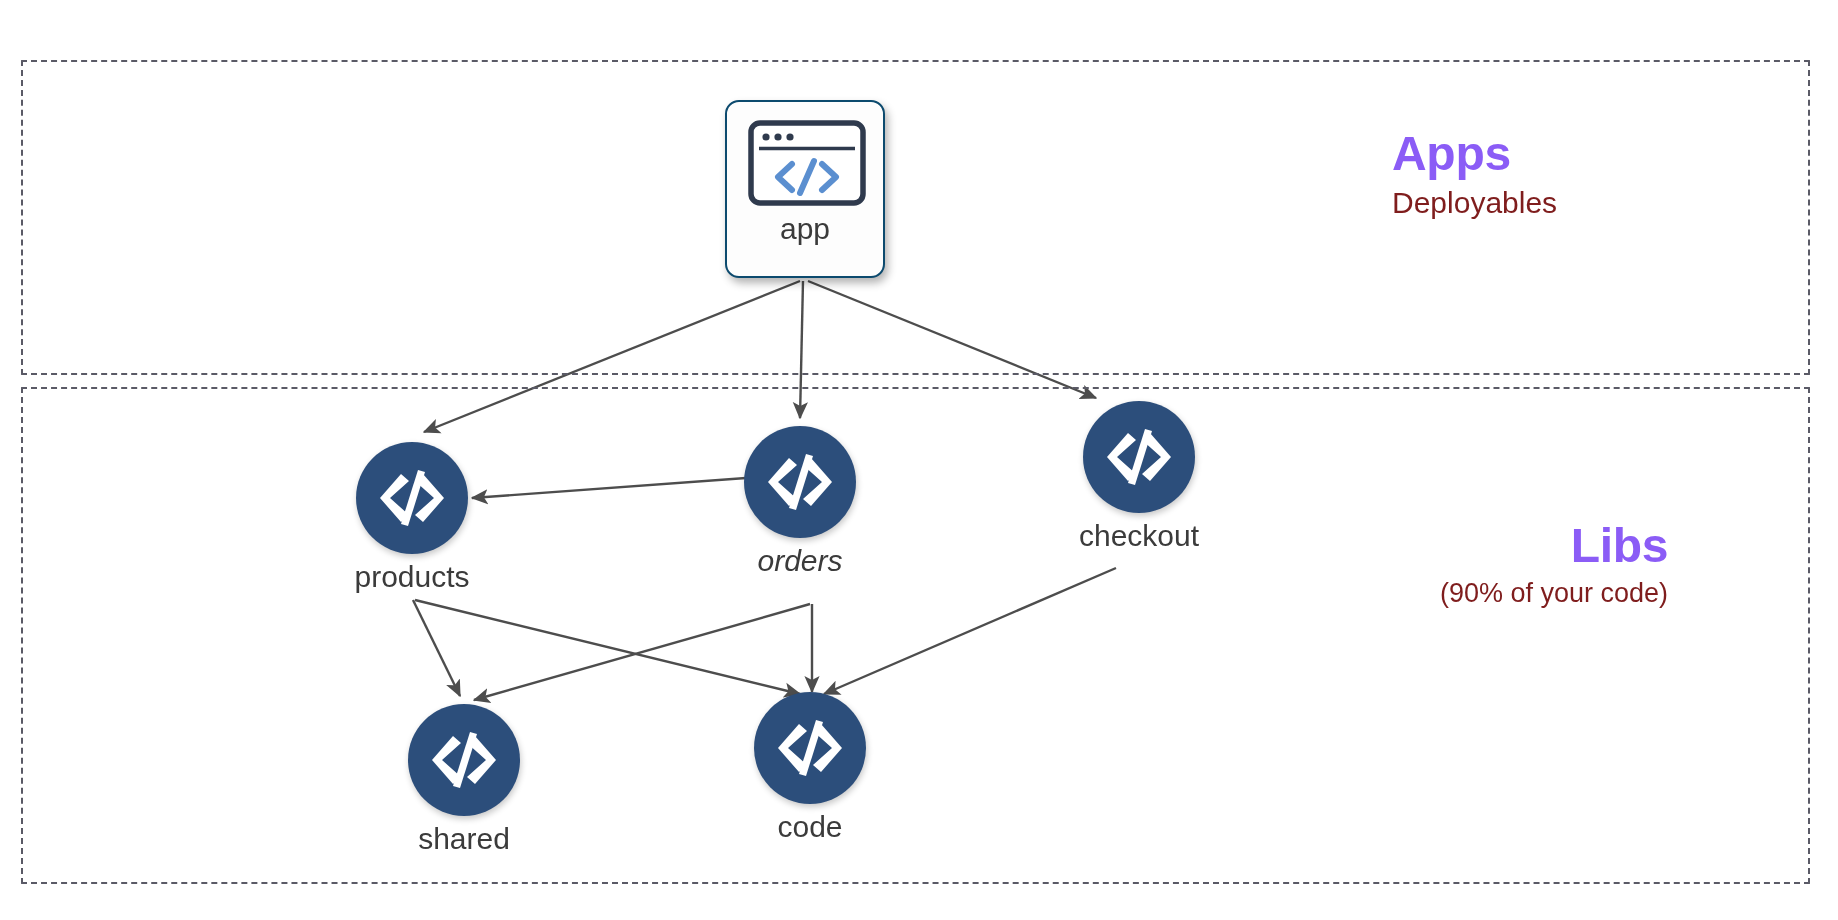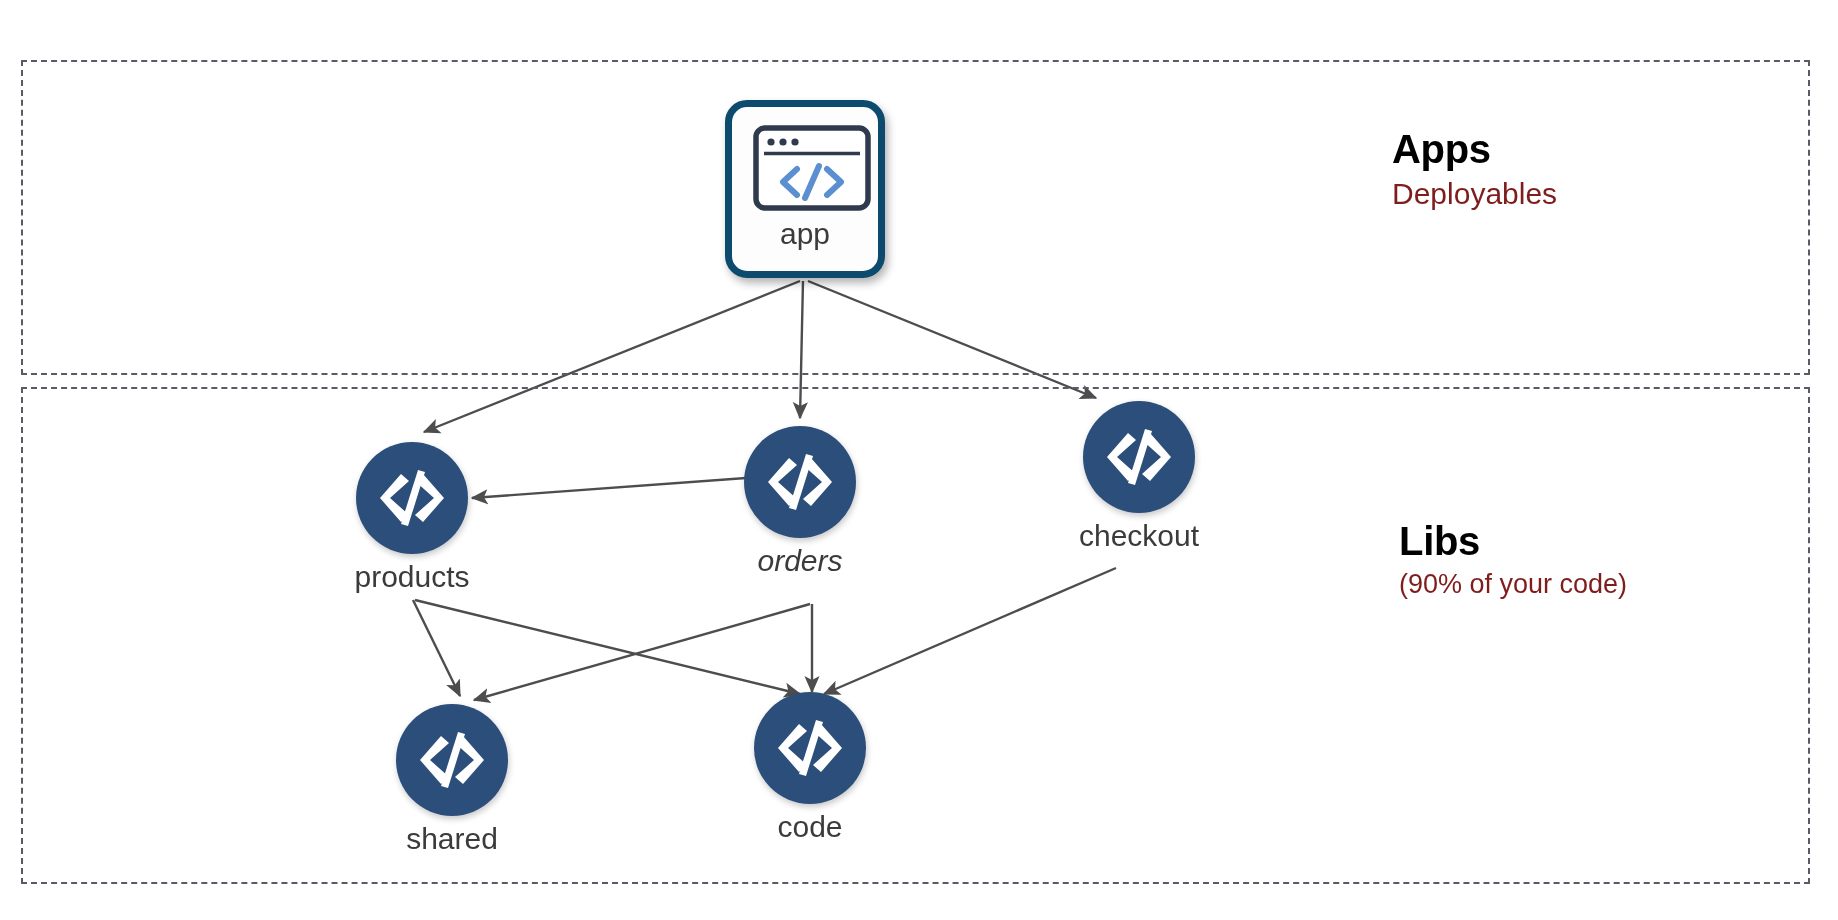--- a/index.html
+++ b/index.html
@@ -37,49 +37,49 @@
     top: 387px;
     width: 1789px;
     height: 497px;
   }
   .zone-label {
     position: absolute;
     color: #3c3c3c;
     user-select: none;
   }
   .zone-label .ztitle {
-    font-size: 40px;
+    font-size: 48px;
     font-weight: bold;
     line-height: 1.12;
     letter-spacing: -0.3px;
     display: block;
-    color: #000000;
+    color: #8b5cf6;
   }
   .zone-label .zsub {
     font-size: 30px;
     font-weight: normal;
     line-height: 1.2;
     display: block;
     color: #7f1d1d;
     margin-top: 4px;
   }
   #label-apps { left: 1392px; top: 127px; }
-  #label-libs { left: 1399px; top: 519px; }
+  #label-libs { left: 1440px; top: 519px; text-align: right; }
   #label-libs .zsub { font-size: 27px; }
 
   
   #app-node {
     position: absolute;
     left: 725px;
     top: 100px;
     width: 160px;
     height: 178px;
     background: #fdfdfd;
-    border: 7px solid #0c4a6e;
-    border-radius: 22px;
+    border: 2px solid #0c4a6e;
+    border-radius: 14px;
     box-shadow: 3px 5px 9px rgba(0,0,0,0.30);
     box-sizing: border-box;
   }
   #app-icon {
     position: absolute;
     left: 21px;
     top: 18px;
     width: 118px;
     height: 86px;
   }
@@ -125,21 +125,21 @@
     text-align: center;
     font-size: 30px;
     color: #3b3b3b;
     white-space: nowrap;
     line-height: 1.1;
   }
 
   #node-products { left: 356px; top: 442px; }
   #node-orders   { left: 744px; top: 426px; font-style: italic; }
   #node-checkout { left: 1083px; top: 401px; }
-  #node-shared   { left: 396px; top: 704px; }
+  #node-shared   { left: 408px; top: 704px; }
   #node-core     { left: 754px; top: 692px; }
 </style>
 </head>
 <body>
 
 <svg id="canvas" viewBox="0 0 1838 920" xmlns="http://www.w3.org/2000/svg">
   <defs>
     <marker id="arrowhead" viewBox="0 0 10 10" refX="9.2" refY="5" markerWidth="7.2" markerHeight="7.2" orient="auto-start-reverse">
       <path d="M 0 0.6 L 10 5 L 0 9.4 L 2.3 5 Z" fill="#4d4d4d"></path>
     </marker>

